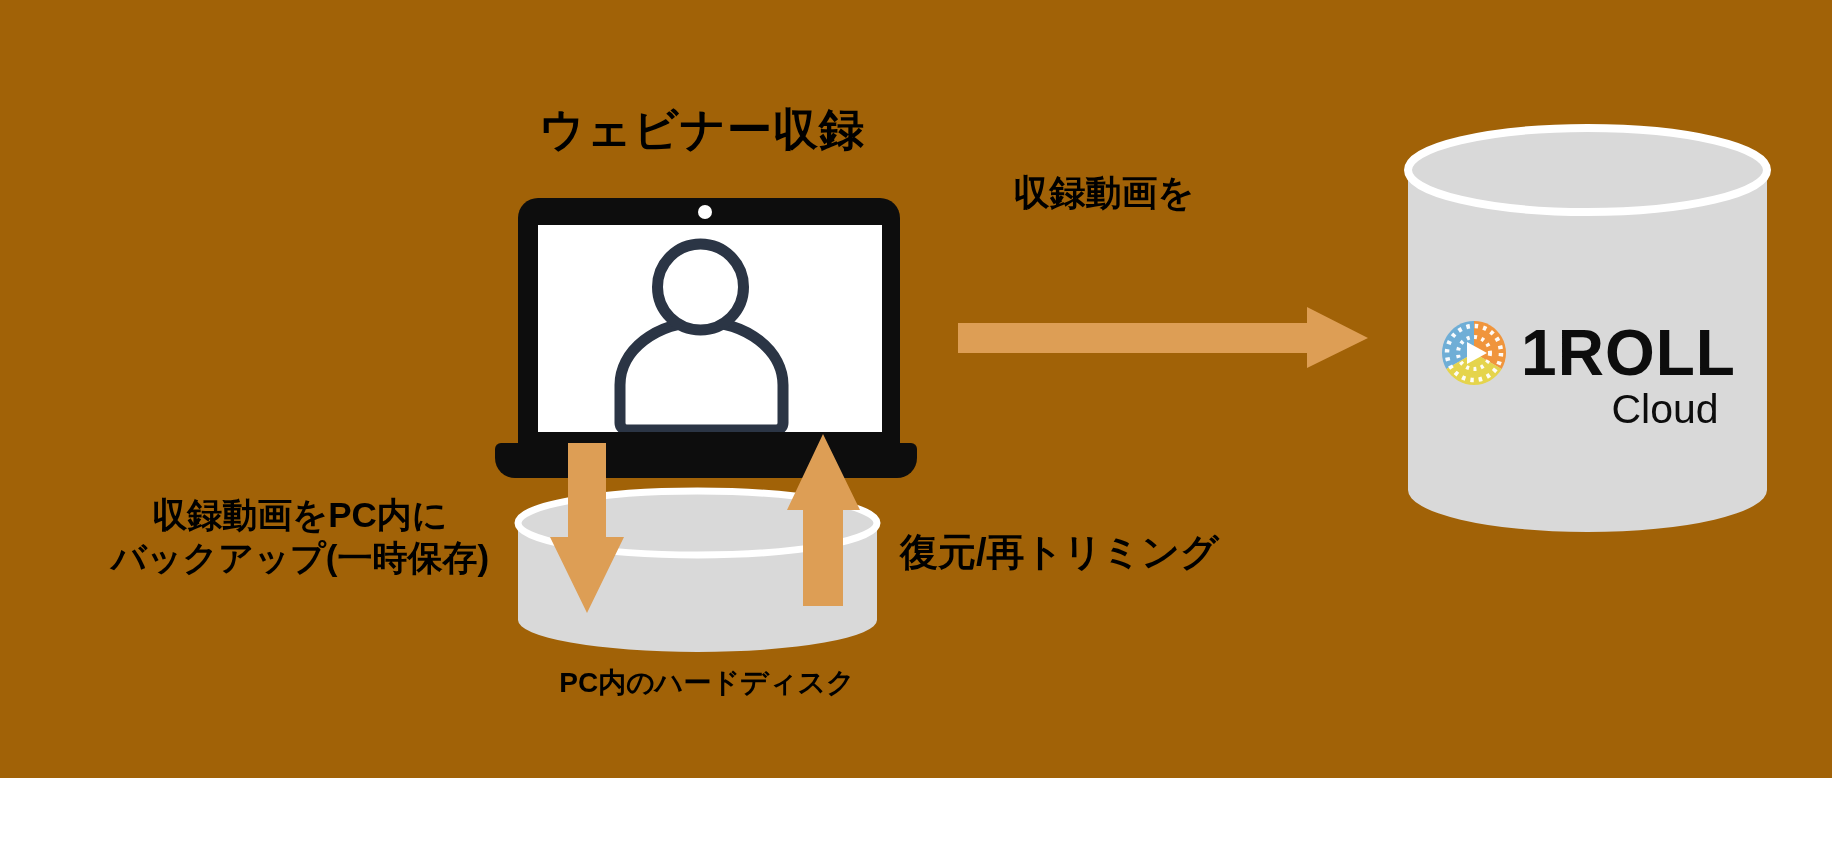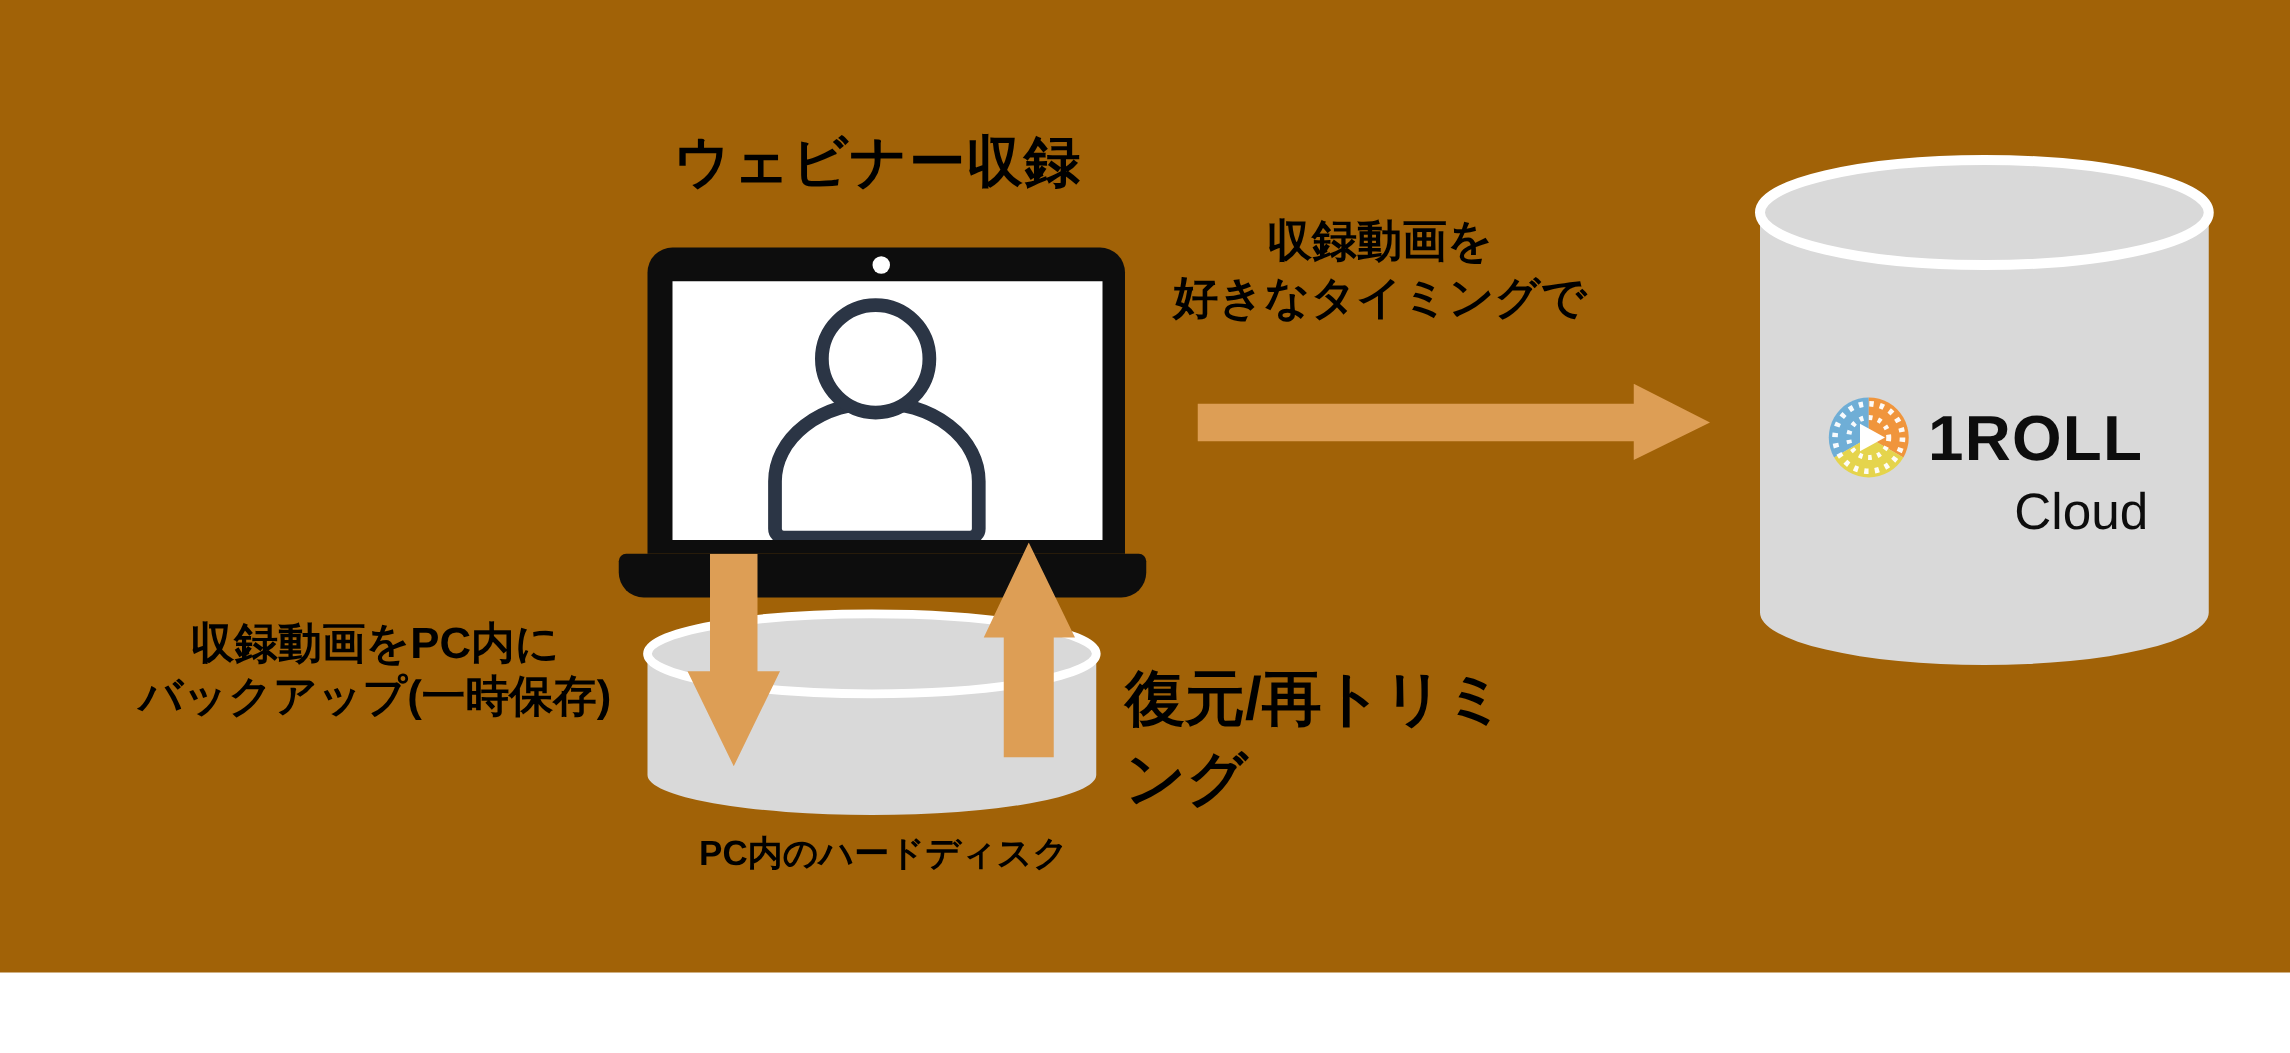--- a/index.html
+++ b/index.html
@@ -3,51 +3,50 @@
 <meta charset="utf-8">
 <style>
   html,body{margin:0;padding:0;}
   body{font-family:"Liberation Sans",sans-serif;background:#ffffff;}
   .canvas{position:relative;width:1832px;height:778px;background:#a16207;overflow:hidden;}
 
   .label{position:absolute;color:#000;font-weight:bold;text-align:center;}
   .title{left:502px;top:100px;width:400px;font-size:45px;letter-spacing:1px;}
   .upload-label{left:904px;top:170px;width:400px;font-size:36px;line-height:45px;}
   .backup-label{left:55px;top:493px;width:490px;font-size:35px;line-height:43px;}
-  .restore-label{left:900px;top:527px;width:320px;font-size:48px;text-align:left;}
+  .restore-label{left:900px;top:527px;width:320px;font-size:38px;text-align:left;}
   .disk-label{left:507px;top:664px;width:400px;font-size:28px;}
 
   
   .laptop-lid{position:absolute;left:518px;top:198px;width:382px;height:245px;
     background:#0d0d0d;border-radius:20px 20px 0 0;}
   .laptop-screen{position:absolute;left:20px;top:27px;width:344px;height:207px;background:#ffffff;}
   .camera-dot{position:absolute;left:180px;top:7px;width:14px;height:14px;border-radius:50%;background:#ffffff;}
   .laptop-base{position:absolute;left:495px;top:443px;width:422px;height:35px;
     background:#0d0d0d;border-radius:6px 6px 20px 20px;}
 
   .abs{position:absolute;}
   svg{display:block;}
 
   
   .logo-row{position:absolute;left:1404px;top:316px;width:368px;display:flex;
     align-items:center;justify-content:center;gap:13px;}
-  .brand-text{font-size:51px;font-weight:bold;color:#0d0d0d;letter-spacing:1px;}
+  .brand-text{font-size:64px;font-weight:bold;color:#0d0d0d;letter-spacing:1px;}
   .cloud-sub{position:absolute;left:1481px;top:386px;width:368px;text-align:center;
     font-size:41px;font-weight:normal;color:#0d0d0d;}
 </style>
 </head>
 <body>
 
 <div class="canvas">
 
   <div class="label title">ウェビナー収録</div>
 
   <div class="label upload-label">
     <div>収録動画を</div>
-    <div>好きなタイミングで</div>
   </div>
 
   <div class="laptop-lid">
     <div class="camera-dot"></div>
     <div class="laptop-screen">
       <svg width="344" height="207" viewBox="0 0 344 207">
         <path d="M82,198 L82,160 A81.5,63 0 0 1 245,160 L245,198 A7,7 0 0 1 238,205 L89,205 A7,7 0 0 1 82,198 Z" fill="#ffffff" stroke="#2B3545" stroke-width="11"></path>
         <circle cx="162.5" cy="62" r="43" fill="#ffffff" stroke="#2B3545" stroke-width="11"></circle>
       </svg>
     </div>

